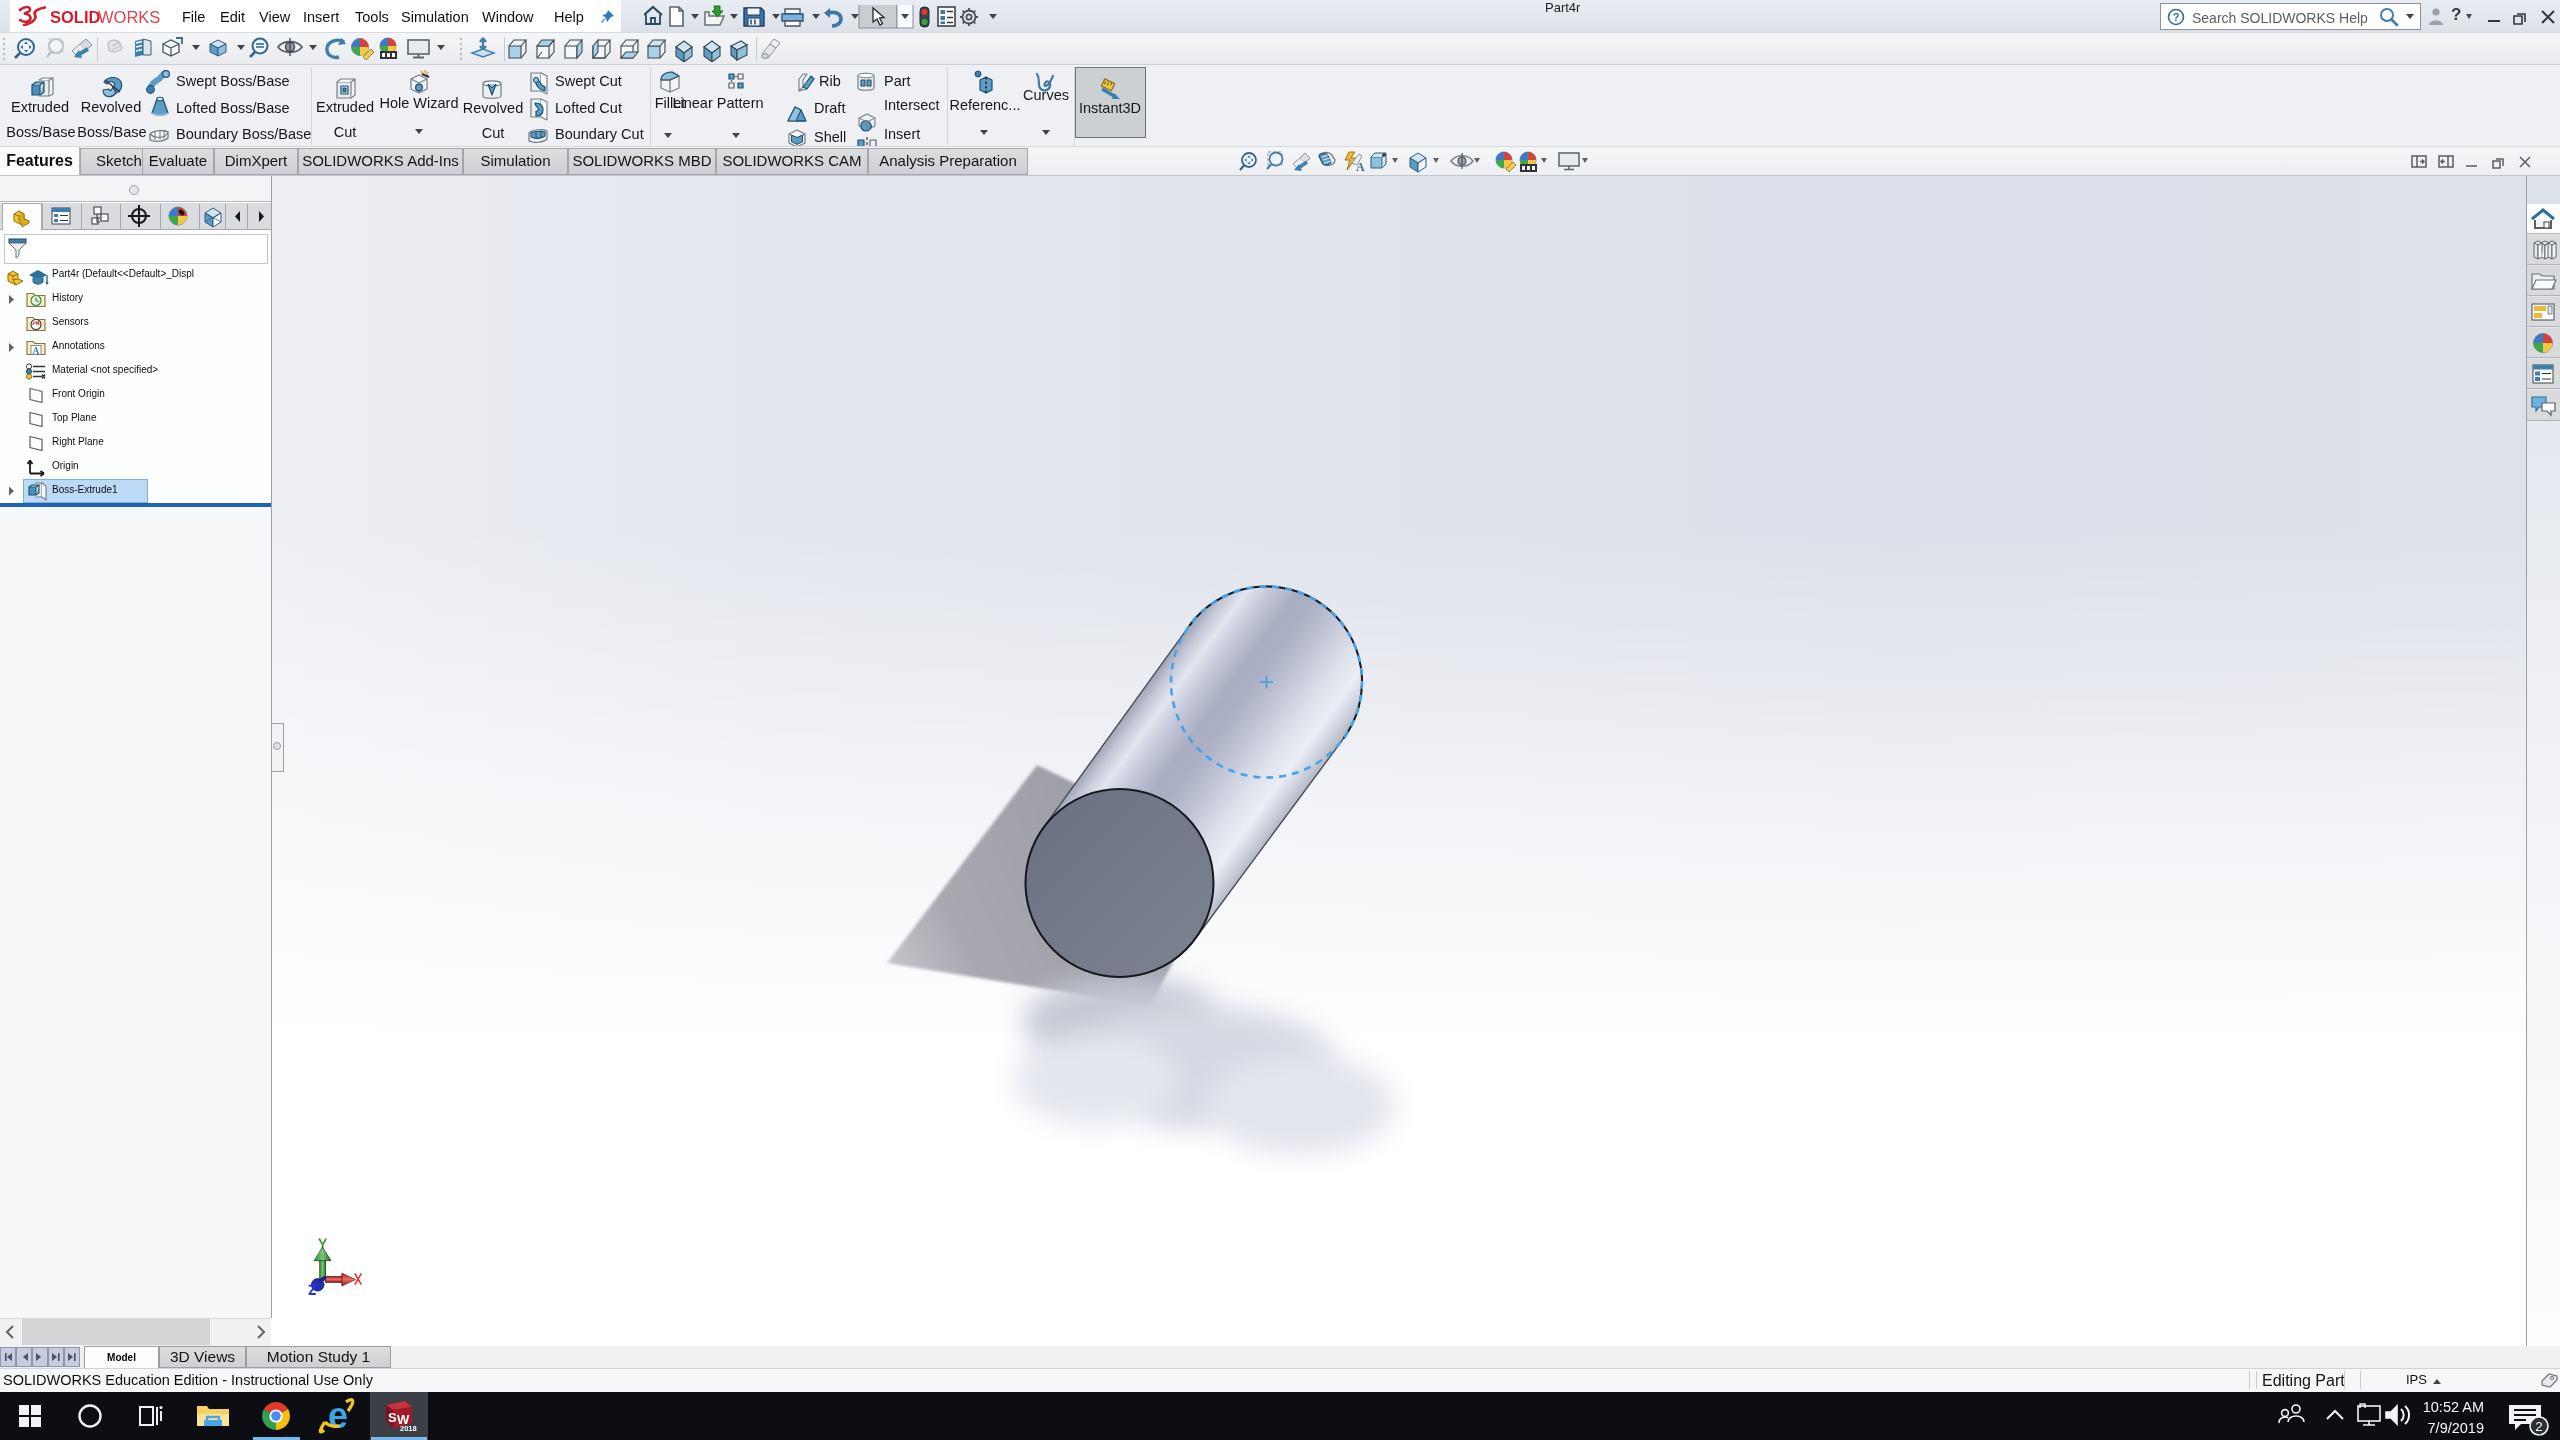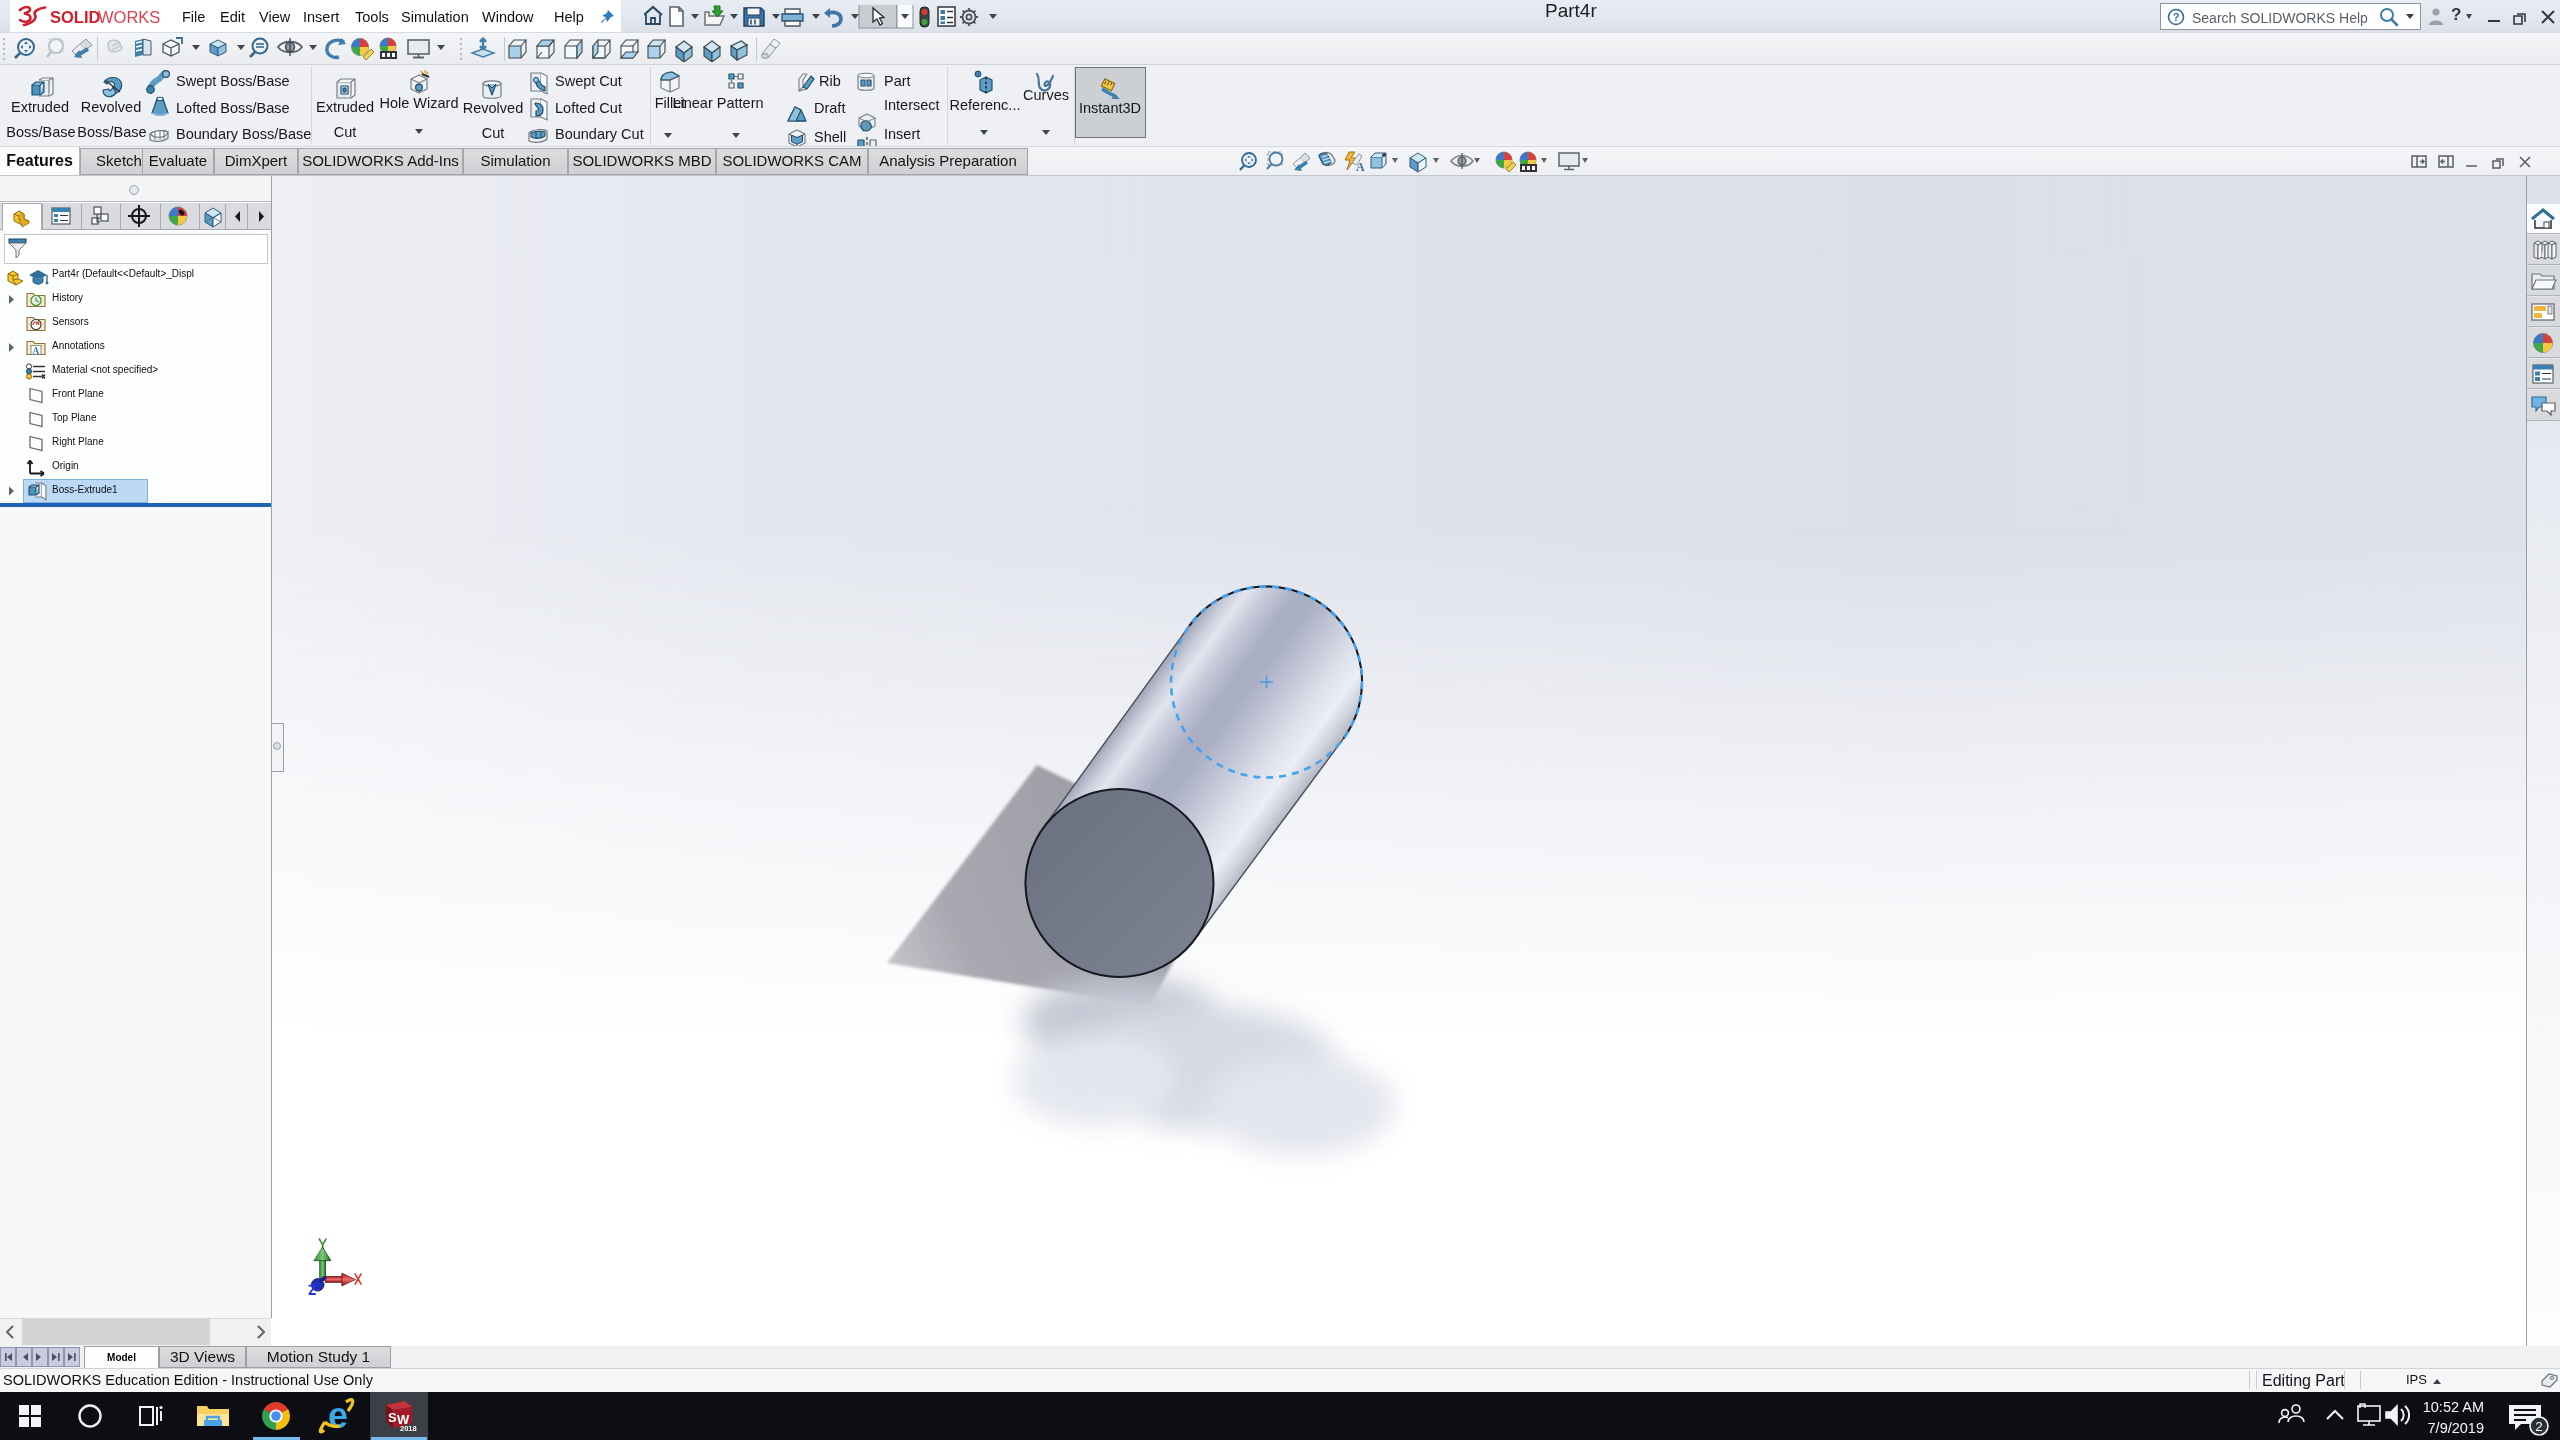--- a/index.html
+++ b/index.html
@@ -114,21 +114,21 @@
     <path d="M325,3 v3 M325,18 v3 M316,12 h3 M331,12 h3 M318.6,5.6 l2.1,2.1 M329.3,16.3 l2.1,2.1 M318.6,18.4 l2.1,-2.1 M329.3,7.7 l2.1,-2.1"></path>
   </g>
 </svg>
 <span class="dd" style="left:691px;top:14px"></span>
 <span class="dd" style="left:730px;top:14px"></span>
 <span class="dd" style="left:772px;top:14px"></span>
 <span class="dd" style="left:812px;top:14px"></span>
 <span class="dd" style="left:851px;top:14px"></span>
 <span class="dd" style="left:901px;top:14px"></span>
 <span class="dd" style="left:989px;top:14px"></span>
-<span class="txt" style="left:1545px;top:0;font-size:19px;color:#1c1f24">Part4r</span>
+<span class="txt" style="left:1545px;top:0;font-size:13px;color:#1c1f24">Part4r</span>
 
 <div class="abs" style="left:2160px;top:3px;width:261px;height:27px;background:#fff;border:1px solid #8d939b"></div>
 <svg class="abs" style="left:2167px;top:8px" width="18" height="18" viewBox="0 0 18 18">
   <circle cx="9" cy="9" r="7.5" fill="none" stroke="#2f6f98" stroke-width="1.6"></circle>
   <text x="9" y="13" font-size="11" text-anchor="middle" fill="#2f6f98" font-weight="bold">?</text>
 </svg>
 <span class="txt" style="left:2192px;top:10px;font-size:14px;color:#585f66">Search SOLIDWORKS Help</span>
 <svg class="abs" style="left:2378px;top:6px" width="22" height="22" viewBox="0 0 22 22">
   <circle cx="9" cy="9" r="6" fill="none" stroke="#3b7ea8" stroke-width="2"></circle>
   <path d="M13.5,13.5 L19,19" stroke="#3b7ea8" stroke-width="2.6" stroke-linecap="round"></path>
@@ -855,21 +855,21 @@
     <path d="M4,-8 L8,-5 L8,9 L4,6" fill="#f6f8f9" stroke="#777e86" stroke-width="1.1"></path>
     <path d="M-9,-4 L-2,-4 L-2,4 L-9,4 Z" fill="#4a90bc" stroke="#20506e" stroke-width="1.1"></path>
     <path d="M-9,-4 L-6,-6 L1,-6 L-2,-4 M-2,4 L1,2 L1,-6" fill="#7cb6d8" stroke="#20506e" stroke-width="1.1"></path>
   </g>
 </svg>
 <span class="treetxt" style="left:52px;top:268px;width:219px;overflow:hidden">Part4r  (Default&lt;&lt;Default&gt;_Displ</span>
 <span class="treetxt" style="left:52px;top:292px">History</span>
 <span class="treetxt" style="left:52px;top:316px">Sensors</span>
 <span class="treetxt" style="left:52px;top:340px">Annotations</span>
 <span class="treetxt" style="left:52px;top:364px">Material &lt;not specified&gt;</span>
-<span class="treetxt" style="left:52px;top:388px">Front Plane</span>
+<span class="treetxt" style="left:52px;top:388px">Front Origin</span>
 <span class="treetxt" style="left:52px;top:412px">Top Plane</span>
 <span class="treetxt" style="left:52px;top:436px">Right Plane</span>
 <span class="treetxt" style="left:52px;top:460px">Origin</span>
 <span class="treetxt" style="left:52px;top:483.5px">Boss-Extrude1</span>
 
 <div class="abs" style="left:0;top:503px;width:271px;height:4px;background:#1e63b4"></div>
 <div class="abs" style="left:0;top:507px;width:271px;height:811px;background:#f6f7f8"></div>
 
 <div class="vline" style="left:271px;top:176px;height:1142px;background:#9aa0a6"></div>
 <div class="abs" style="left:272px;top:723px;width:12px;height:49px;background:#f2f3f5;border:1px solid #9aa0a6;border-left:none"></div>

